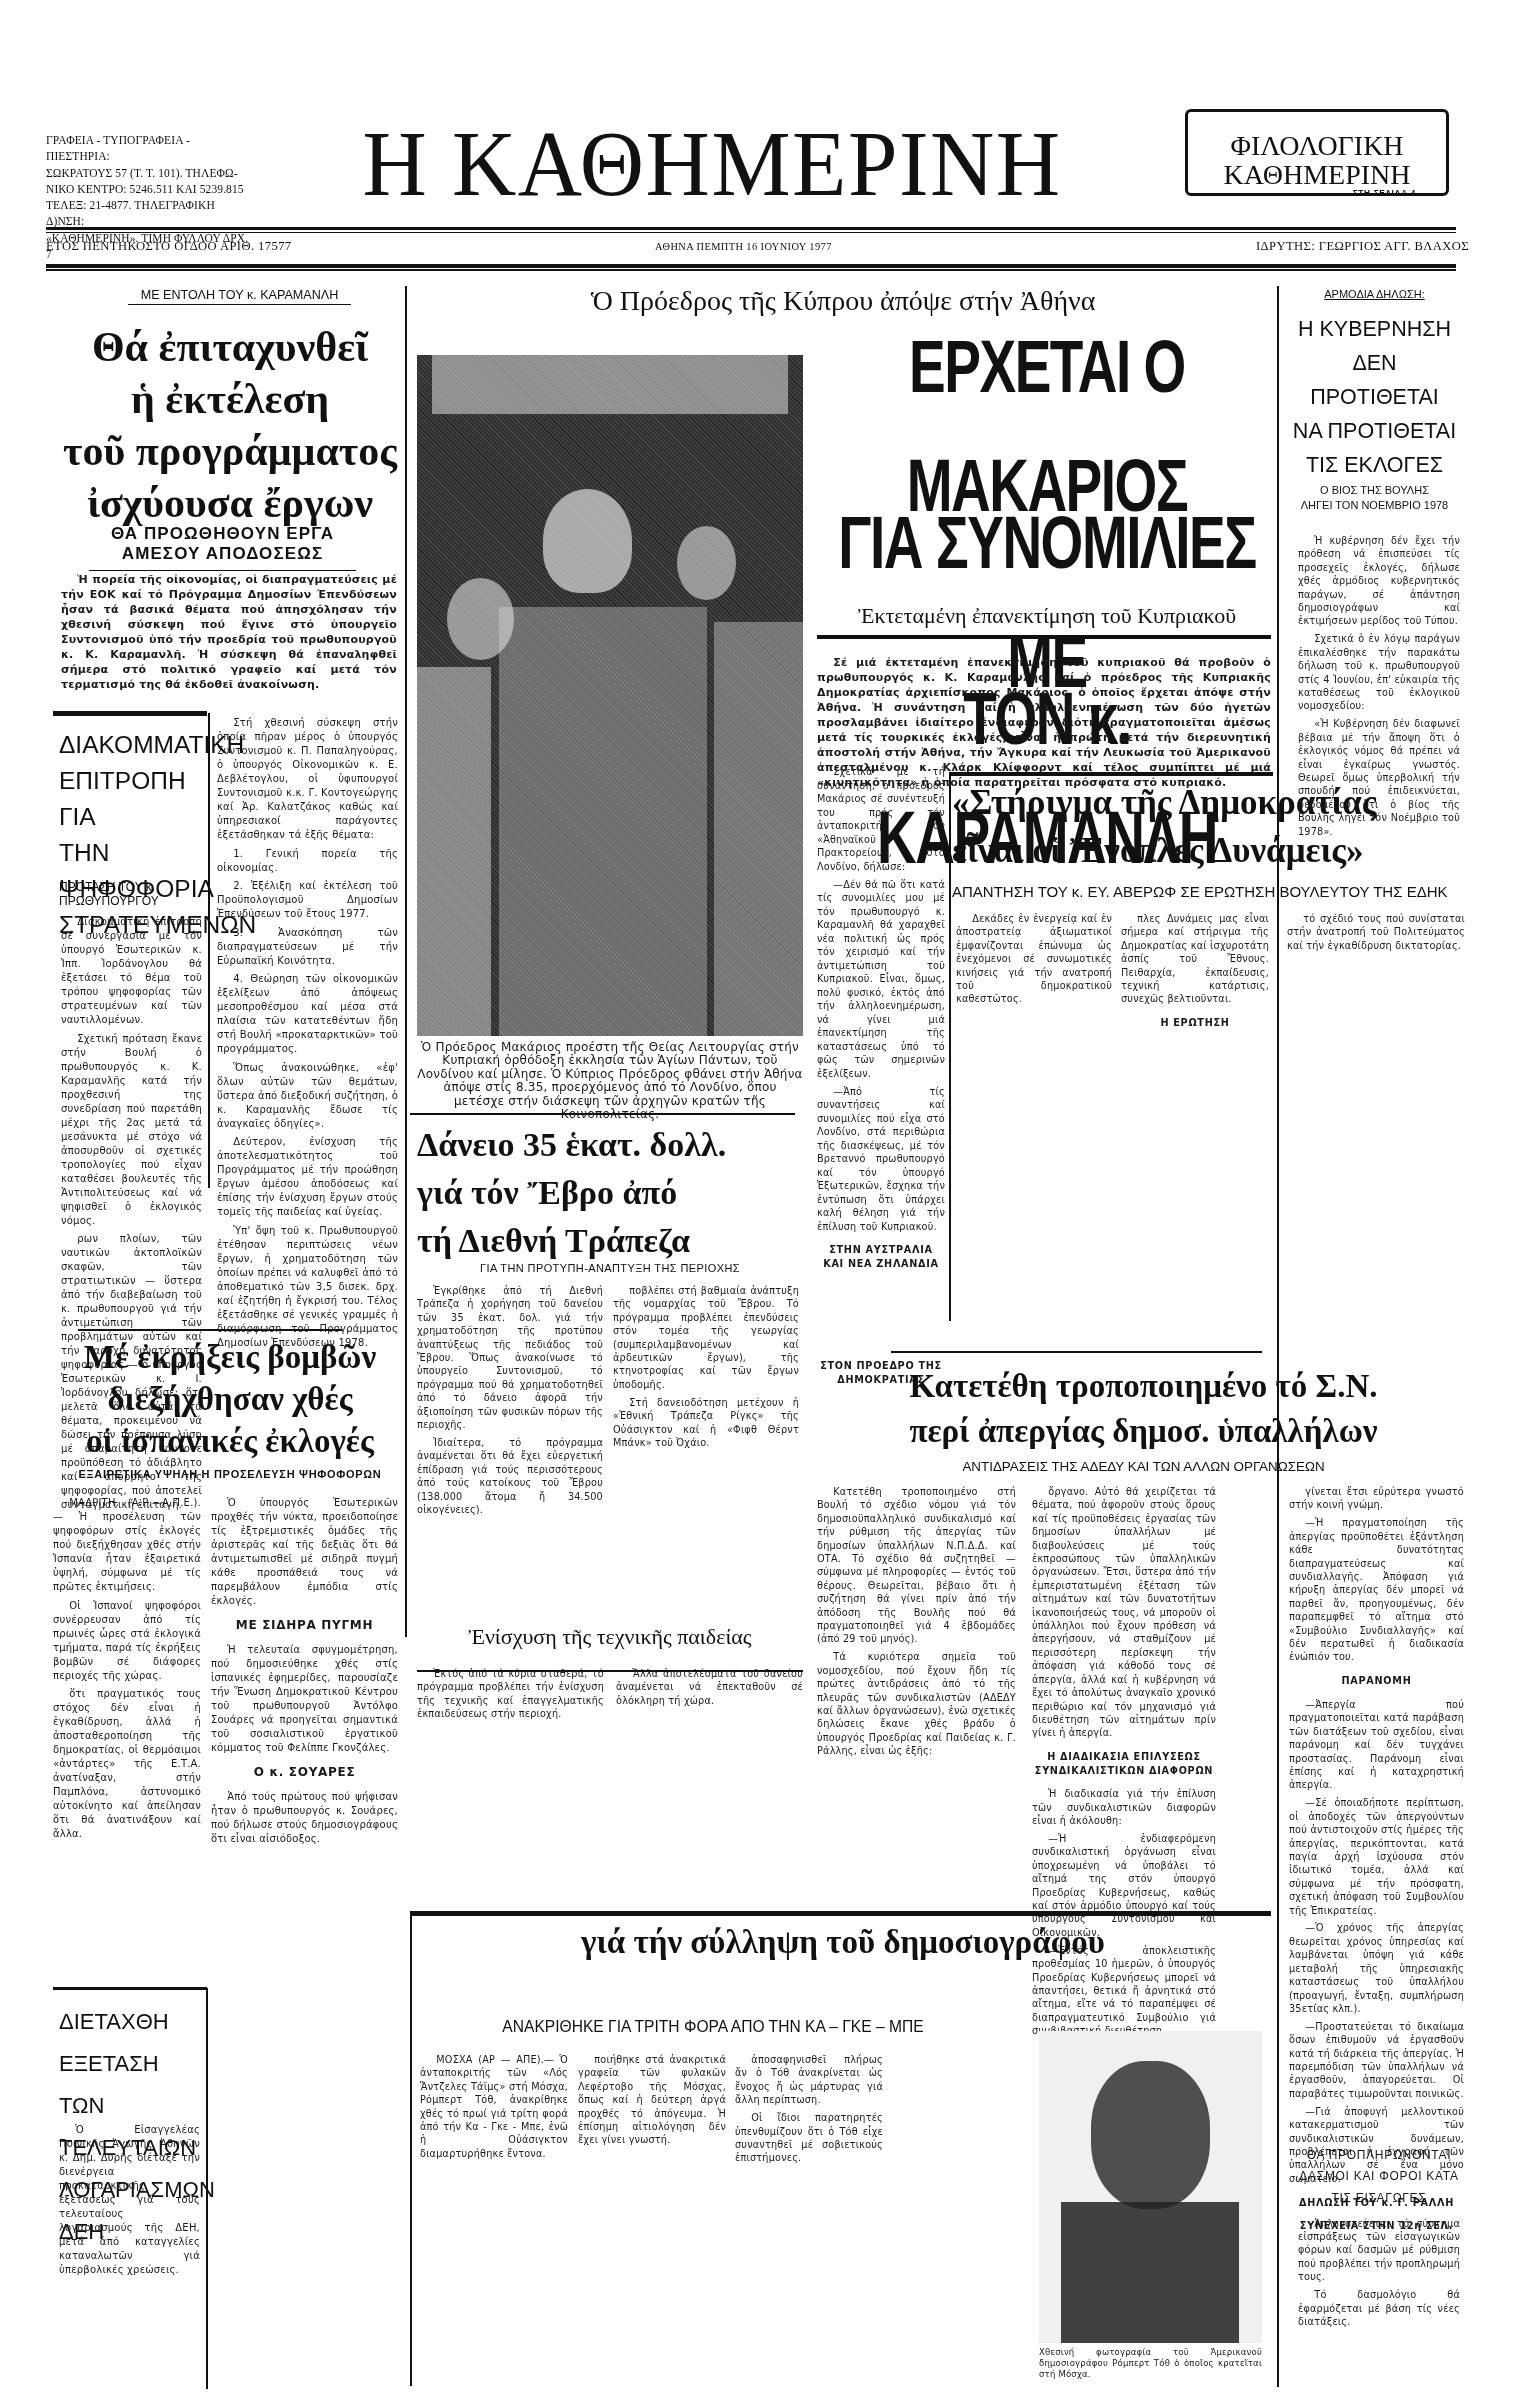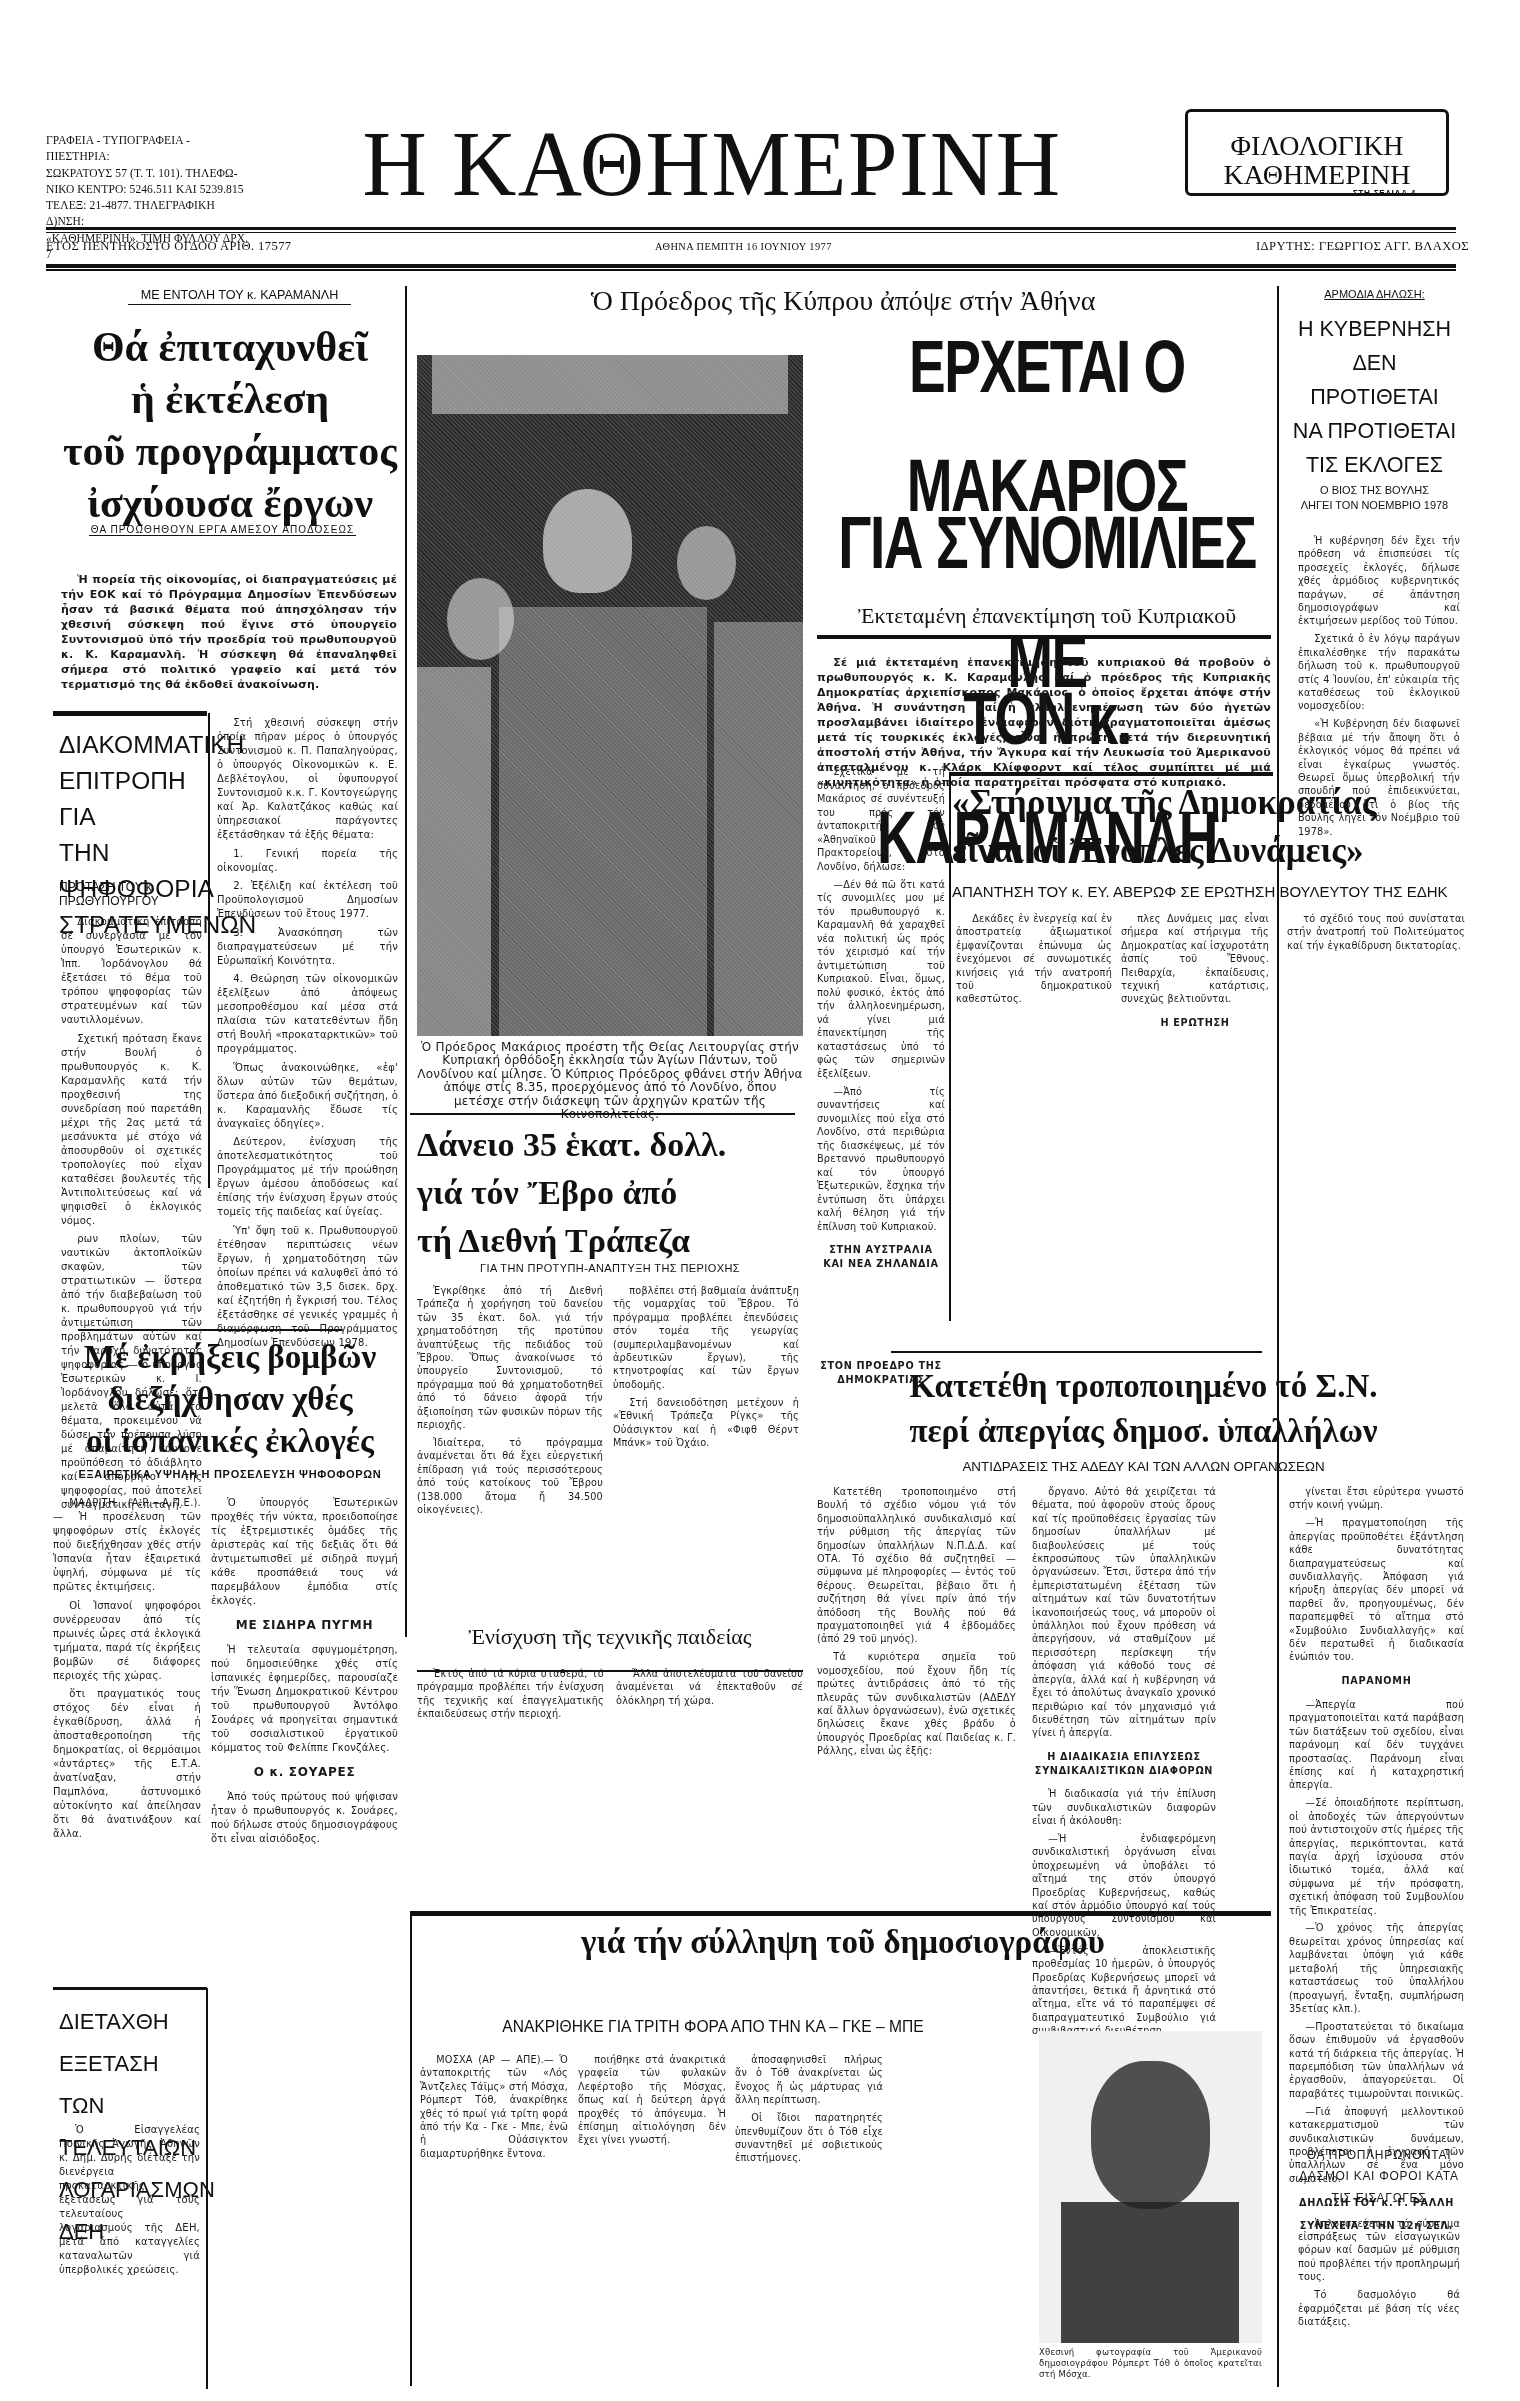--- a/index.html
+++ b/index.html
@@ -49,21 +49,21 @@
 
 <div class="abs cond" style="left:128px;top:288px;width:223px;text-align:center;font-size:12.6px;border-bottom:1.5px solid #111;padding-bottom:2.2px">ΜΕ ΕΝΤΟΛΗ ΤΟΥ κ. ΚΑΡΑΜΑΝΛΗ</div>
 
 <div class="abs serif" style="left:52px;top:321px;width:356px;text-align:center;font-size:42px;line-height:52px;font-weight:bold">
   <div>Θά ἐπιταχυνθεῖ</div>
   <div>ἡ ἐκτέλεση</div>
   <div>τοῦ προγράμματος</div>
   <div>ἰσχύουσα ἔργων</div>
 </div>
 
-<div class="abs sans" style="left:89px;top:524px;width:267px;text-align:center;font-size:10px;font-weight:normal;letter-spacing:1.1px;border-bottom:1.5px solid #111;">ΘΑ ΠΡΟΩΘΗΘΟΥΝ ΕΡΓΑ ΑΜΕΣΟΥ ΑΠΟΔΟΣΕΩΣ</div>
+<div class="abs sans" style="left:89px;top:524px;width:267px;text-align:center;font-size:17px;font-weight:bold;letter-spacing:1.1px;border-bottom:1.5px solid #111;padding-bottom:6px">ΘΑ ΠΡΟΩΘΗΘΟΥΝ ΕΡΓΑ ΑΜΕΣΟΥ ΑΠΟΔΟΣΕΩΣ</div>
 
 <div class="abs body-text" style="left:61px;top:572px;width:336px;font-size:11px;line-height:15px;font-weight:bold">
   <p>Ἡ πορεία τῆς οἰκονομίας, οἱ διαπραγματεύσεις μέ τήν ΕΟΚ καί τό Πρόγραμμα Δημοσίων Ἐπενδύσεων ἦσαν τά βασικά θέματα πού ἀπησχόλησαν τήν χθεσινή σύσκεψη πού ἔγινε στό ὑπουργεῖο Συντονισμοῦ ὑπό τήν προεδρία τοῦ πρωθυπουργοῦ κ. Κ. Καραμανλῆ. Ἡ σύσκεψη θά ἐπαναληφθεῖ σήμερα στό πολιτικό γραφεῖο καί μετά τόν τερματισμό της θά ἐκδοθεῖ ἀνακοίνωση.</p>
 </div>
 
 <div class="rule" style="left:53px;top:711px;width:154px;height:4.5px"></div>
 <div class="vrule" style="left:208px;top:713px;height:475px"></div>
 
 <div class="abs cond" style="left:59px;top:727px;width:148px;font-size:24.5px;line-height:36px;font-weight:normal;letter-spacing:0">
   <div>ΔΙΑΚΟΜΜΑΤΙΚΗ</div>

